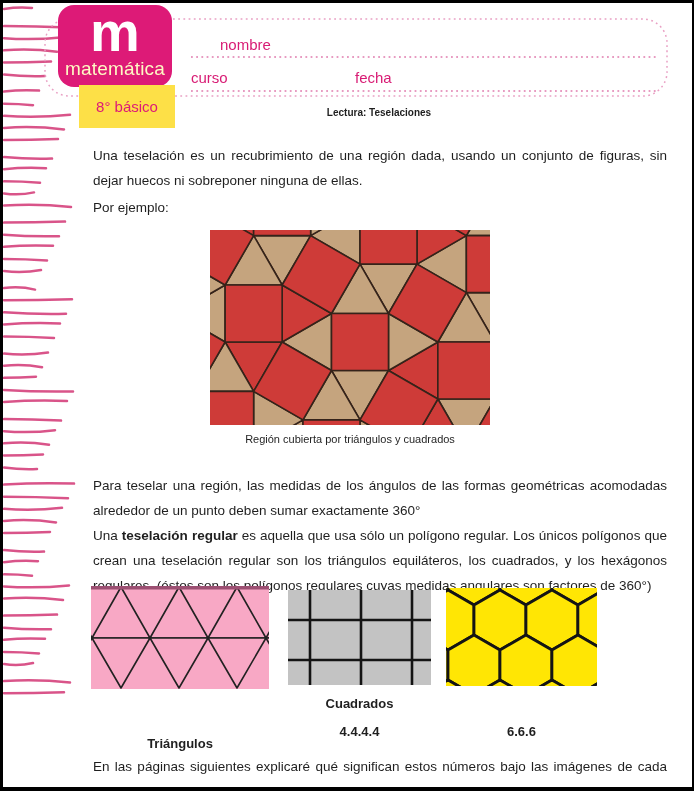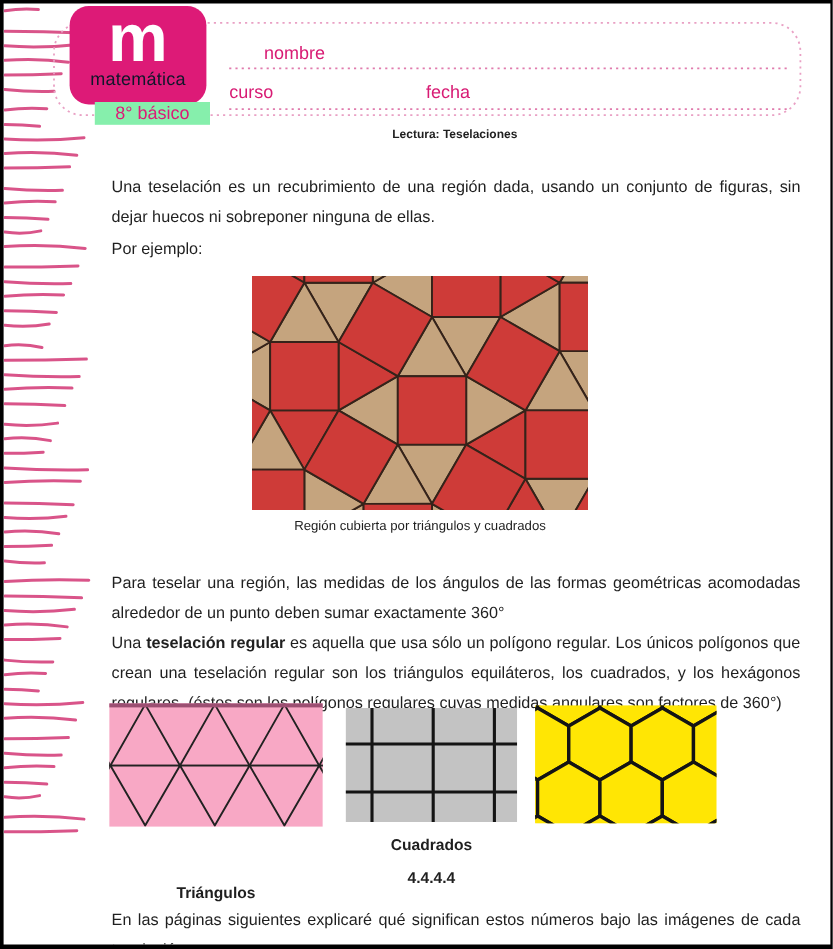--- a/index.html
+++ b/index.html
@@ -13,24 +13,24 @@
   }
   .abs { position:absolute; }
   
   #spiral { left:0; top:0; }
   #header-decor { left:0; top:0; z-index:1; }
   .logo {
     left:55px; top:2px; width:114px; height:82px; background:#DD1A77;
     border-radius:16px; z-index:2; text-align:center;
   }
   .logo-m { display:block; font-size:56px; line-height:50px; font-weight:bold; color:#fff; margin-top:2px;}
-  .logo-word { display:block; font-size:15px; color:#0f172a; letter-spacing:.2px; margin-top:1px;}
+  .logo-word { display:block; font-size:19px; color:#fef9c3; letter-spacing:.2px; margin-top:1px;}
   .grade {
-    left:76px; top:82px; width:96px; z-index:2; background:#86efac;
-    color:#DD1A77; font-size:15px; text-align:center; padding:1px 3px;
+    left:76px; top:82px; width:96px; z-index:2; background:#fde047;
+    color:#DD1A77; font-size:15px; text-align:center; padding:13px 3px;
   }
   .form-label { z-index:2; color:#D81B74; font-size:15px; }
   .fl-nombre { left:188px; top:33px;margin-left:29px; }
   .fl-curso  { left:188px; top:66px; }
   .fl-fecha  { left:352px; top:66px; }
   
   .title { left:90px; top:104px; width:572px; text-align:center; font-weight:bold; font-size:10px; }
   .para { width:574px; font-size:13.5px; line-height:25px; text-align:justify; }
   .p-intro { left:90px; top:140px; }
   .p-example { left:90px; top:192px; }
@@ -438,15 +438,16 @@
       <polygon points="27.98,197.00 2.00,182.00 2.00,152.00 27.98,137.00 53.96,152.00 53.96,182.00" fill="#FFE604" stroke="#141414" stroke-width="2.8" stroke-linejoin="round"></polygon>
       <polygon points="79.94,197.00 53.96,182.00 53.96,152.00 79.94,137.00 105.92,152.00 105.92,182.00" fill="#FFE604" stroke="#141414" stroke-width="2.8" stroke-linejoin="round"></polygon>
       <polygon points="131.90,197.00 105.92,182.00 105.92,152.00 131.90,137.00 157.88,152.00 157.88,182.00" fill="#FFE604" stroke="#141414" stroke-width="2.8" stroke-linejoin="round"></polygon>
       <polygon points="183.87,197.00 157.88,182.00 157.88,152.00 183.87,137.00 209.85,152.00 209.85,182.00" fill="#FFE604" stroke="#141414" stroke-width="2.8" stroke-linejoin="round"></polygon>
     </svg>
 
   <div class="tile-label tl-1 abs">Triángulos</div>
   <div class="tile-label tl-2 abs">Cuadrados</div>
 
   <div class="tile-note tn-2 abs">4.4.4.4</div>
+  <div class="tile-note tn-3 abs">6.6.6</div>
 
   <p class="para p-closing abs">En las páginas siguientes explicaré qué significan estos números bajo las imágenes de cada teselación.</p>
 </div>
 
 </body></html>

